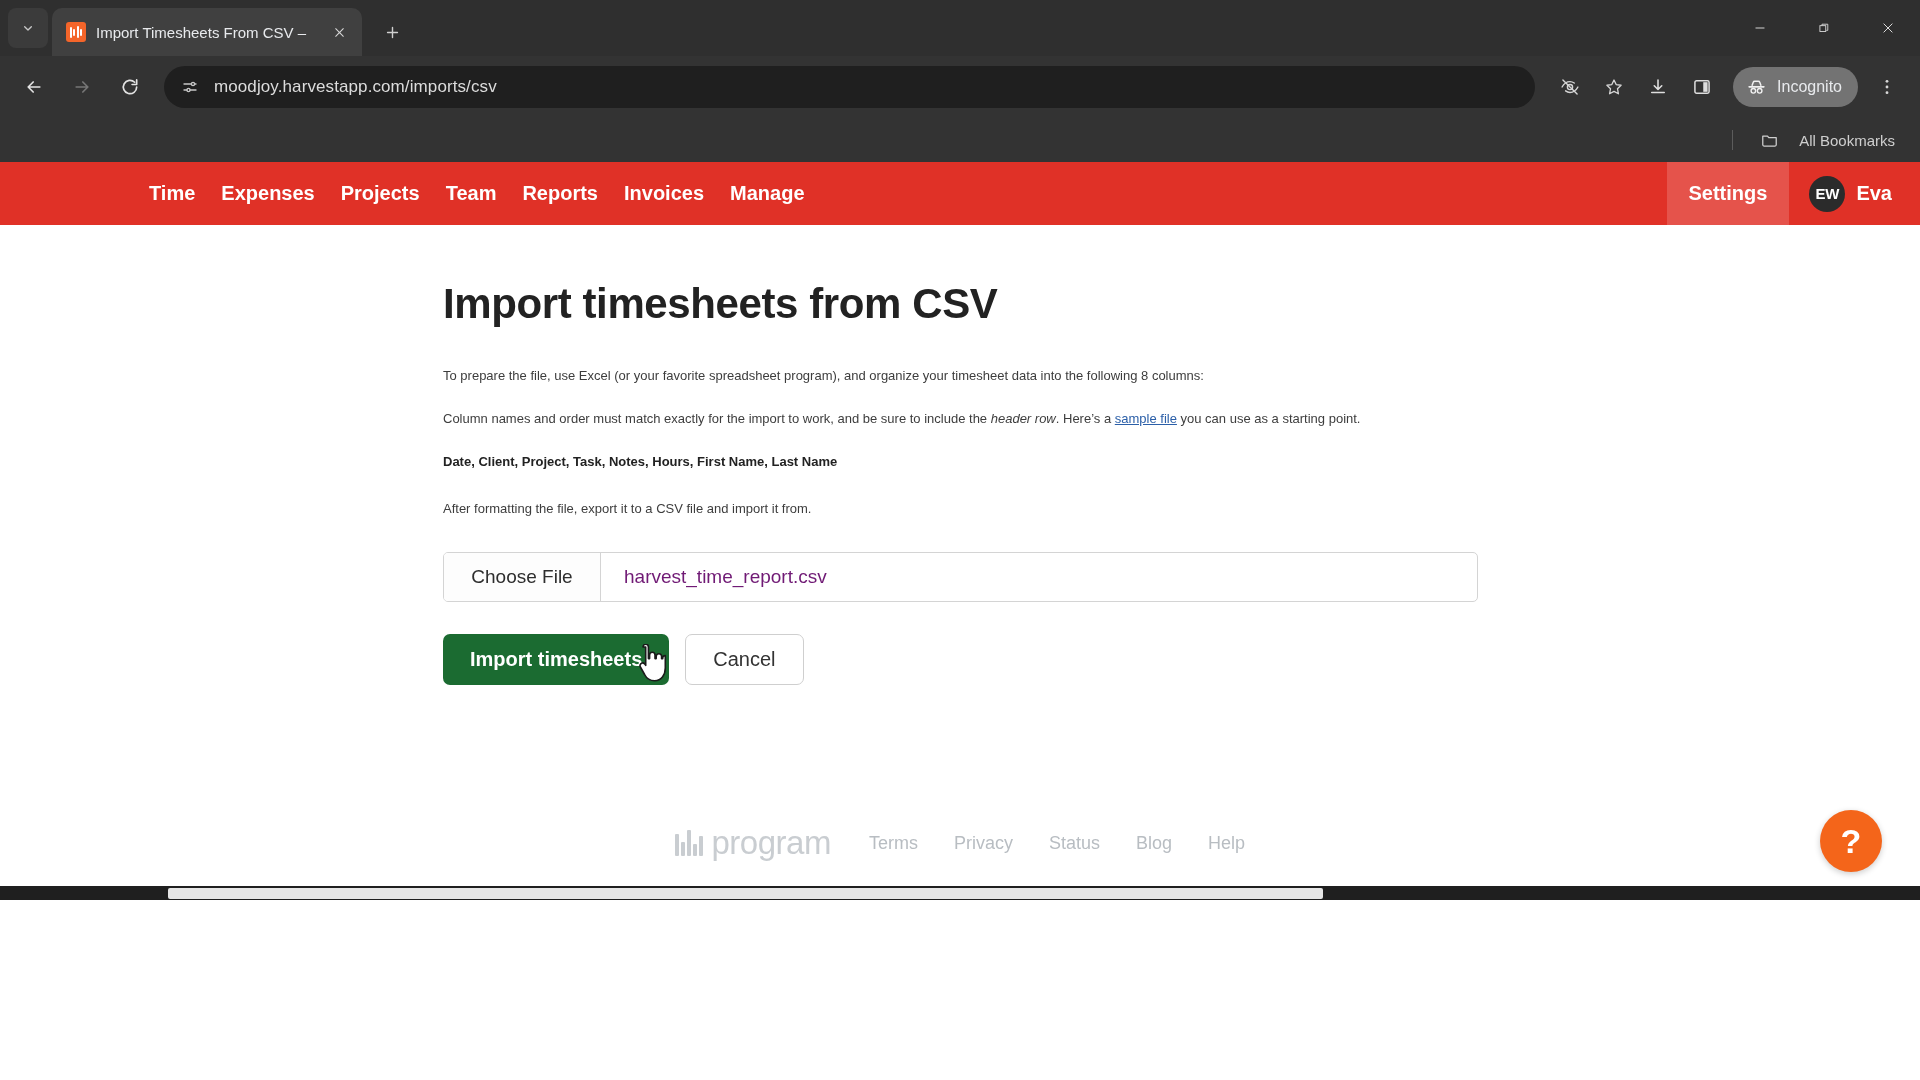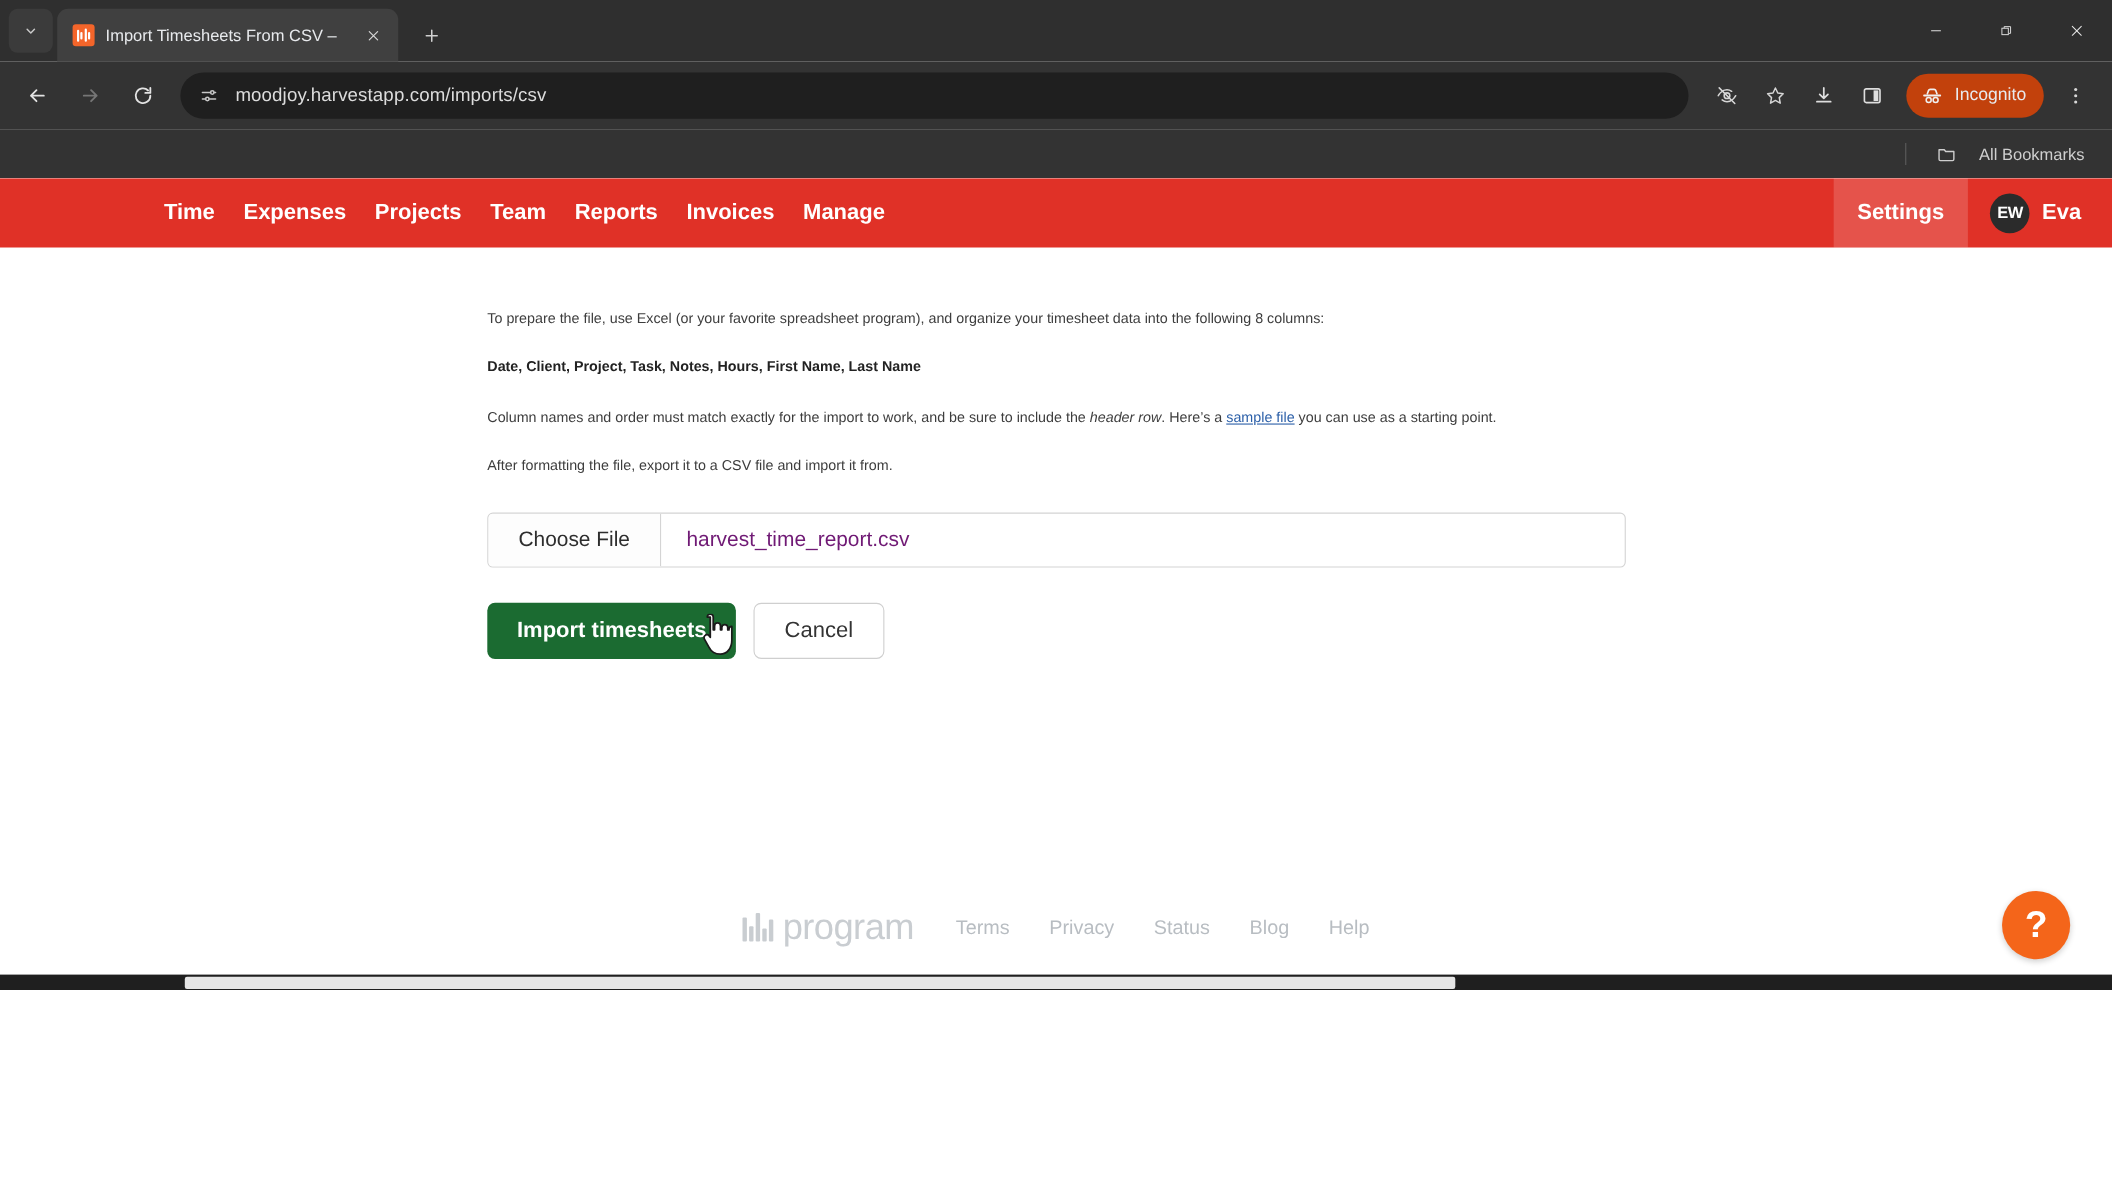--- a/index.html
+++ b/index.html
@@ -77,21 +77,21 @@
   }
   .omnibox-icon { width: 20px; height: 20px; display: flex; align-items: center; justify-content: center; flex-shrink: 0; cursor: pointer; }
   .omnibox-url { color: #dcdcdc; font-size: 17px; letter-spacing: 0.1px; white-space: nowrap; }
   .tb-icons { display: flex; align-items: center; gap: 2px; }
   .tb-icon {
     width: 42px; height: 42px; border-radius: 50%;
     display: flex; align-items: center; justify-content: center; cursor: pointer;
   }
   .tb-icon svg { width: 20px; height: 20px; }
   .incognito-pill {
-    height: 40px; border-radius: 20px; background: #c2410c;
+    height: 40px; border-radius: 20px; background: #737373;
     display: flex; align-items: center; gap: 10px; padding: 0 16px 0 13px;
     margin-left: 8px; cursor: pointer;
   }
   .incognito-pill span { color: #e8eaed; font-size: 16px; }
   .menu-dots { width: 42px; height: 42px; display: flex; align-items: center; justify-content: center; margin-left: 6px; cursor: pointer; border-radius: 50%; }
 
   .bookmarks {
     height: 44px; background: #333333; display: flex; align-items: center;
     justify-content: flex-end; padding-right: 16px; gap: 10px; flex-shrink: 0;
   }
@@ -360,28 +360,29 @@
             <span>Settings</span>
           </div>
         <div class="hv-user">
           <span class="hv-avatar">EW</span>
           <span class="hv-username">Eva</span>
         </div>
       </div>
     </div>
 
     <div class="content">
+      <h1 class="page-title">Import timesheets from CSV</h1>
 
       <p class="para">To prepare the file, use Excel (or your favorite spreadsheet program), and organize your timesheet data into the following 8 columns:</p>
-
-      <p class="para bold">Date, Client, Project, Task, Notes, Hours, First Name, Last Name</p>
 
       <p class="para">
         <span>Column names and order must match exactly for the import to work, and be sure to include the </span><em>header row</em><span>. Here’s a </span><a href="#">sample file</a><span> you can use as a starting point.</span>
       </p>
+
+      <p class="para bold">Date, Client, Project, Task, Notes, Hours, First Name, Last Name</p>
 
       <p class="para">After formatting the file, export it to a CSV file and import it from.</p>
 
       <div class="file-row">
         <div class="file-btn">Choose File</div>
         <div class="file-name">harvest_time_report.csv</div>
       </div>
 
       <div class="btn-row">
         <button class="btn-primary">Import timesheets</button>

